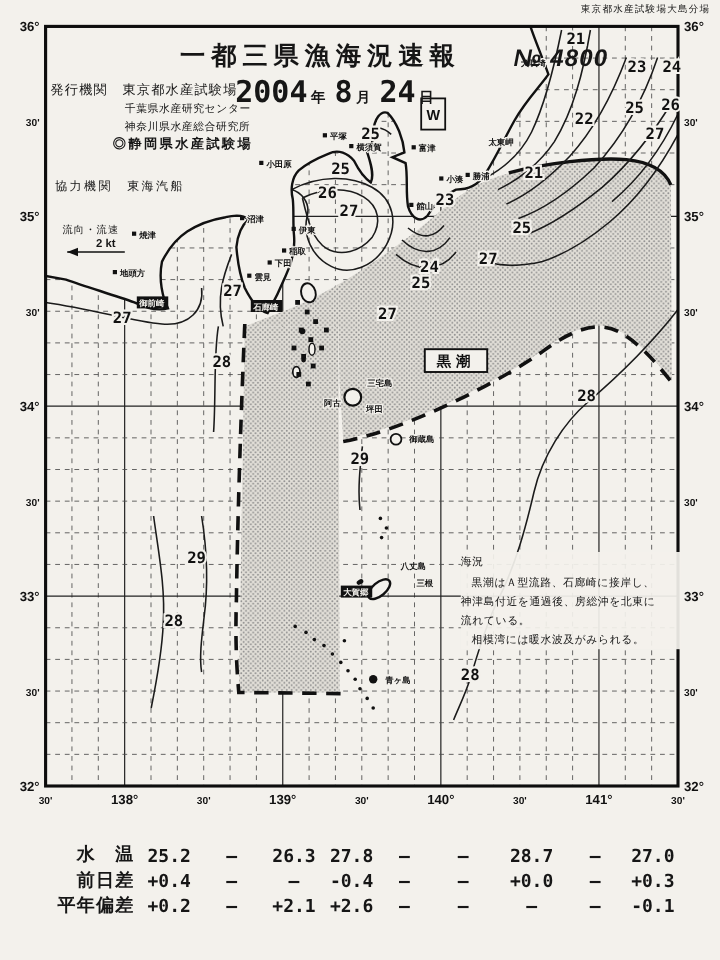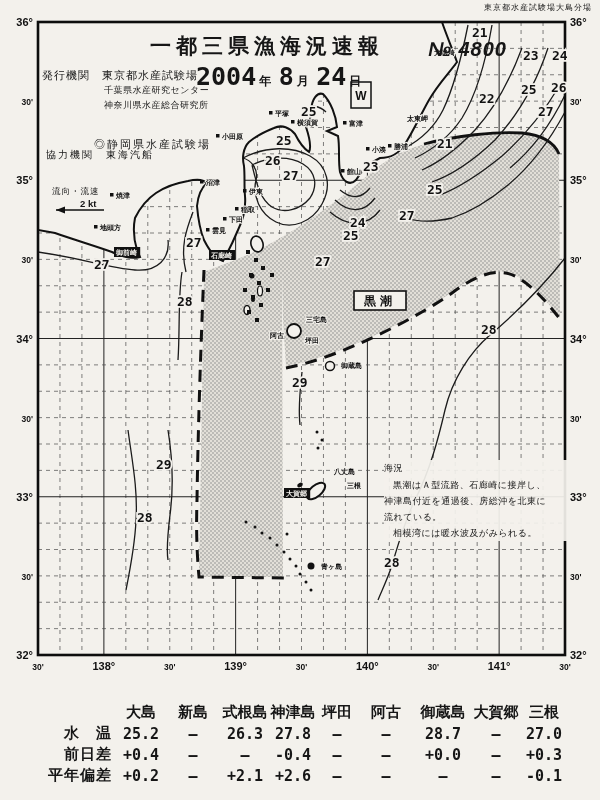--- a/index.html
+++ b/index.html
@@ -9,21 +9,21 @@
   .abs{position:absolute;white-space:nowrap;}
   .hdr-right{right:8px;top:2px;font-size:8px;letter-spacing:1px;}
   .title-main{left:150px;top:32px;font-size:21px;font-weight:bold;letter-spacing:5px;}
   .title-no{left:428px;top:38px;font-size:20px;font-weight:bold;font-style:italic;letter-spacing:1px;}
   .date-line{left:196px;top:62px;}
   .date-line .num{font-size:25px;font-weight:bold;font-family:"DejaVu Sans Mono",monospace;}
   .date-line .unit{font-size:12px;font-weight:bold;padding:0 3px;}
   .pub{left:42px;top:68px;font-size:11px;line-height:15px;}
   .pub .l1{font-weight:normal;letter-spacing:1px;}
   .pub .sub{font-size:9px;margin-left:62px;letter-spacing:0.5px;}
-  .pub .l4{font-size:11px;font-weight:normal;margin-left:52px;letter-spacing:2px;margin-top:24px;}
+  .pub .l4{font-size:11px;font-weight:bold;margin-left:52px;letter-spacing:2px;}
   .coop{left:46px;top:148px;font-size:10px;letter-spacing:2px;}
   .cur-legend{left:52px;top:186px;font-size:8.5px;letter-spacing:1px;}
   .cur-kt{left:80px;top:198px;font-size:9.5px;font-weight:bold;}
   .note{left:384px;top:460px;width:184px;background:rgba(243,241,236,0.93);
     font-size:9px;line-height:16px;letter-spacing:0.5px;}
   .note .nt{margin-bottom:1px;}
   .note .nl{text-indent:0;}
   .note .ind{text-indent:9px;}
   
   #obs{position:absolute;left:28px;top:702px;width:548px;font-size:15px;}
@@ -339,32 +339,20 @@
   <div id="note-lines">
         <div class="ind">黒潮はＡ型流路、石廊崎に接岸し、</div>
         <div class="nl">神津島付近を通過後、房総沖を北東に</div>
         <div class="nl">流れている。</div>
         <div class="ind">相模湾には暖水波及がみられる。</div>
       </div>
 </div>
 
 <div id="obs">
       <div class="row">
-        <div class="rl"></div>
-        <div class="c hd" style="width: 50px;">大島</div>
-        <div class="c hd" style="width: 54px;">新島</div>
-        <div class="c hd" style="width: 50px;">式根島</div>
-        <div class="c hd" style="width: 46px;">神津島</div>
-        <div class="c hd" style="width: 42px;">坪田</div>
-        <div class="c hd" style="width: 56px;">阿古</div>
-        <div class="c hd" style="width: 58px;">御蔵島</div>
-        <div class="c hd" style="width: 48px;">大賀郷</div>
-        <div class="c hd" style="width: 48px;">三根</div>
-      </div>
-      <div class="row">
         <div class="rl">水　温</div>
         <div class="c v" style="width: 50px;">25.2</div>
         <div class="c v" style="width: 54px;">—</div>
         <div class="c v" style="width: 50px;">26.3</div>
         <div class="c v" style="width: 46px;">27.8</div>
         <div class="c v" style="width: 42px;">—</div>
         <div class="c v" style="width: 56px;">—</div>
         <div class="c v" style="width: 58px;">28.7</div>
         <div class="c v" style="width: 48px;">—</div>
         <div class="c v" style="width: 48px;">27.0</div>

